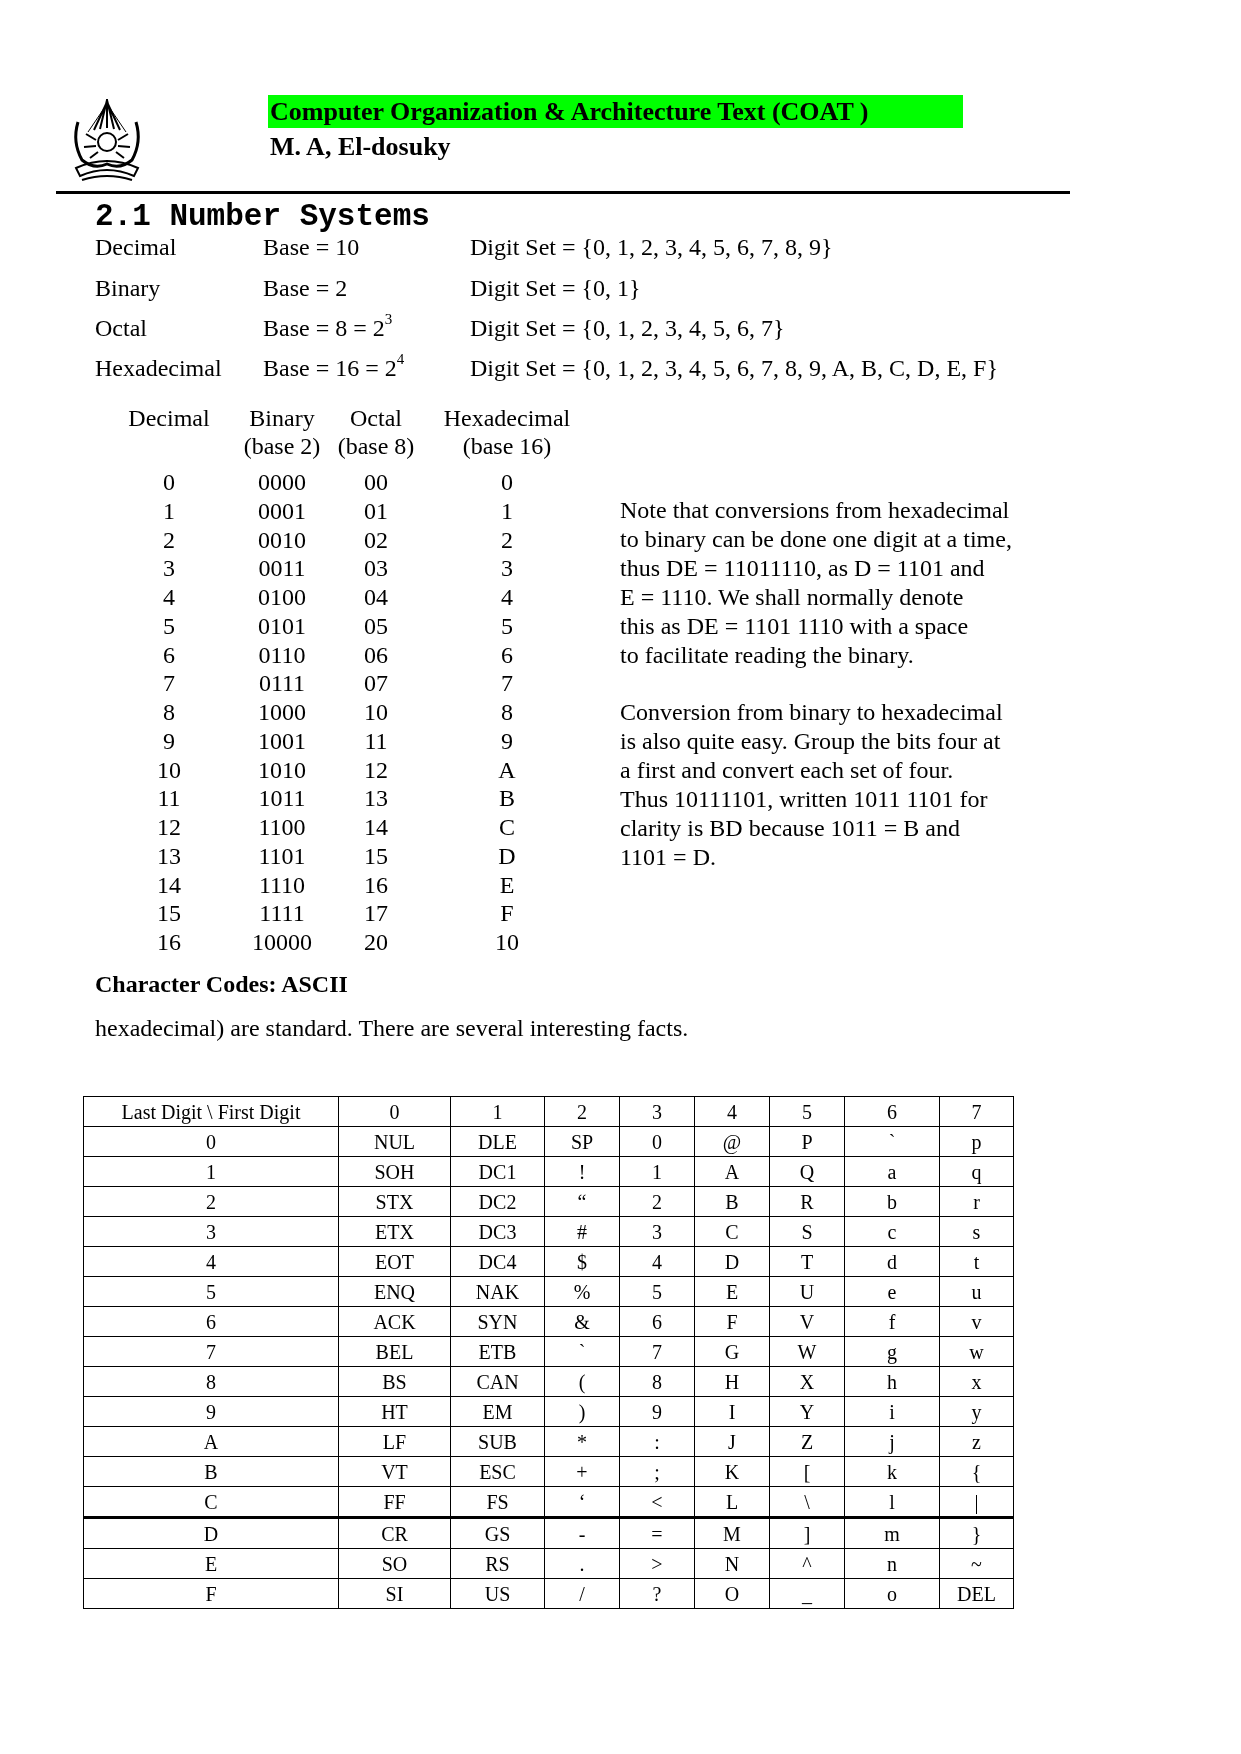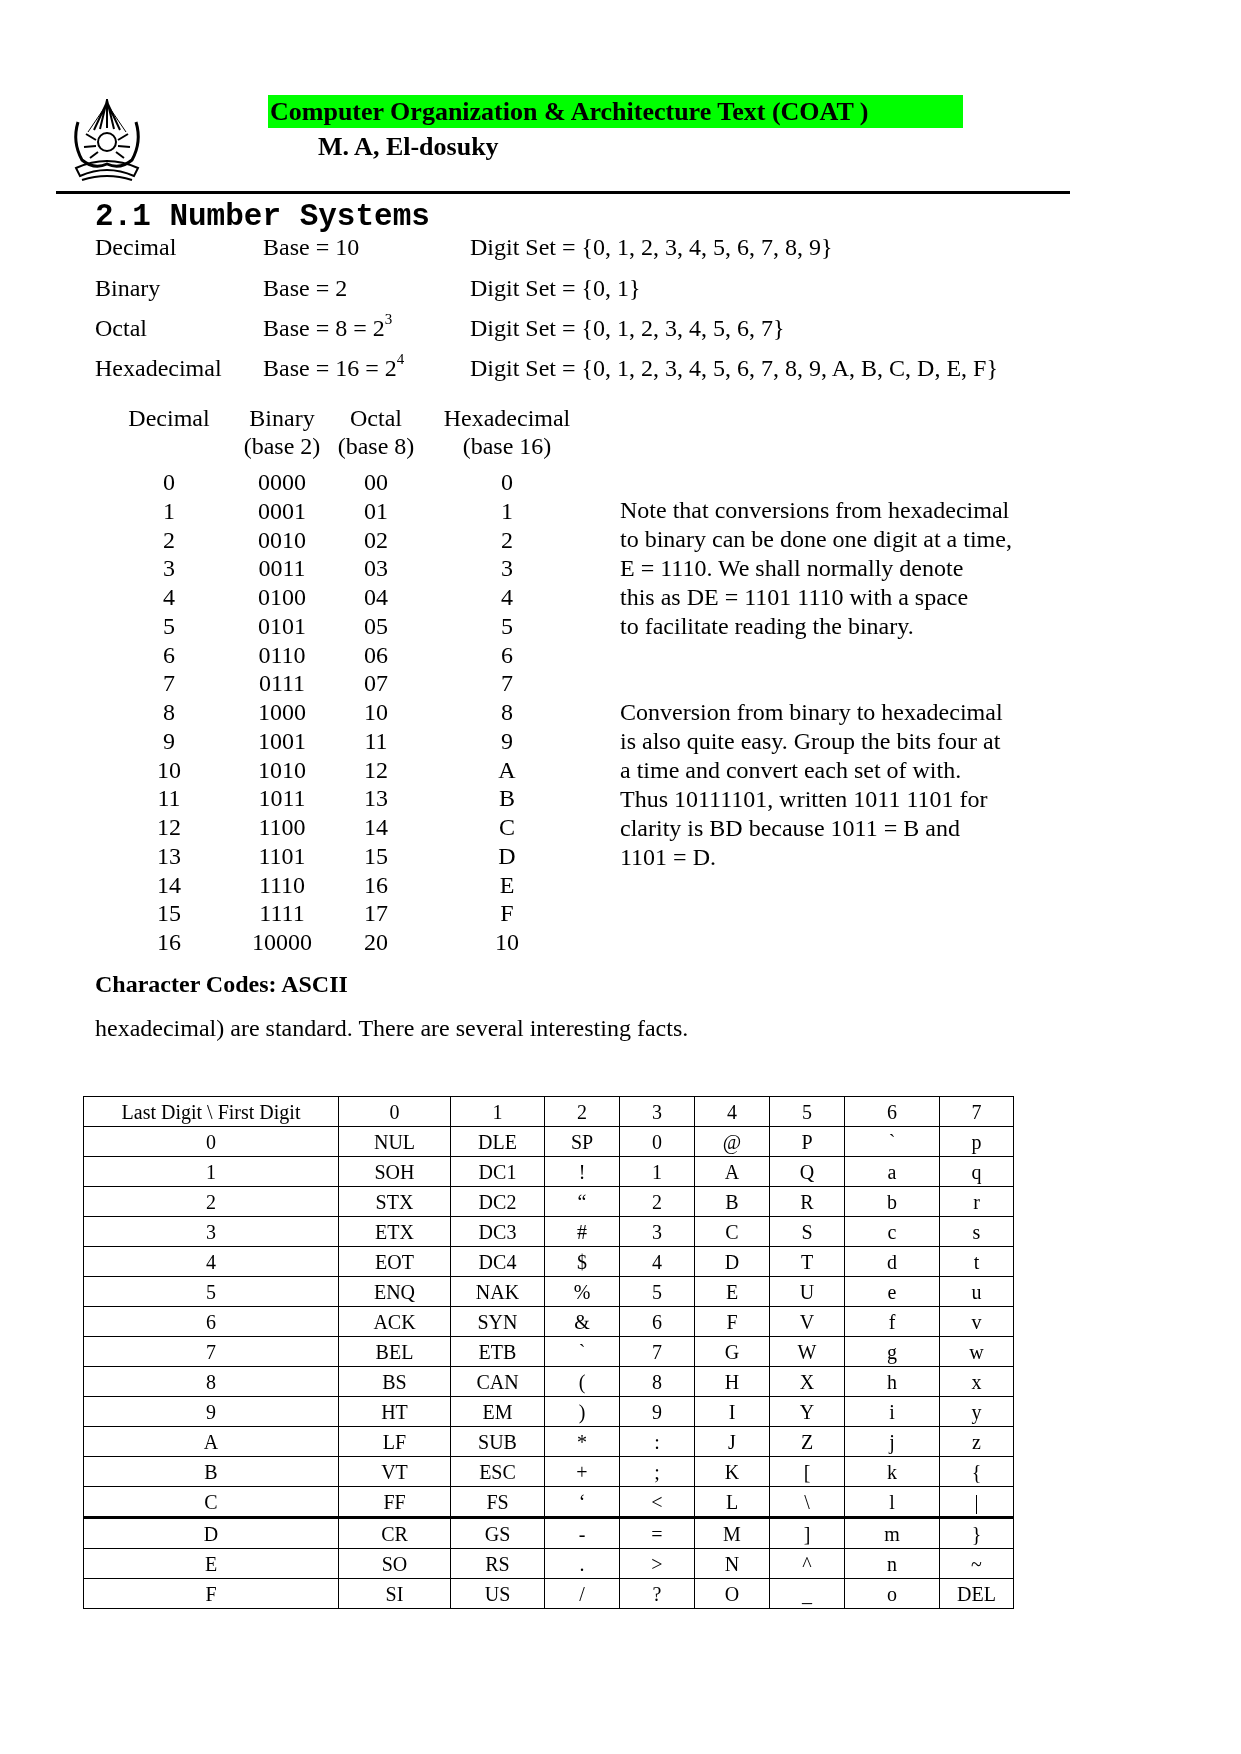--- a/index.html
+++ b/index.html
@@ -2,21 +2,21 @@
 <html><head>
 <meta charset="utf-8">
 <style>
   html, body { margin:0; padding:0; background:#ffffff; }
   body { width:1241px; height:1754px; position:relative; overflow:hidden;
          font-family:"Liberation Serif", "DejaVu Serif", serif; color:#000; }
   .abs { position:absolute; white-space:nowrap; }
   .logo { left:68px; top:92px; width:78px; height:94px; }
   .title { left:268px; top:95px; height:33px; padding:0 4px 0 2px; background:#00ff00;
            font-weight:bold; font-size:26px; line-height:33px; width:689px; }
-  .author { left:270px; top:130px; font-weight:bold; font-size:26px; line-height:33px;margin-left:48px; }
+  .author { left:270px; top:130px; font-weight:bold; font-size:26px; line-height:33px; }
   .rule { left:56px; top:191px; width:1014px; height:3px; background:#000; }
   .h1 { left:95px; top:198px; font-weight:bold; font-size:31px; line-height:38px;font-family:Liberation Mono, monospace; }
   .ns-row { position:absolute; left:95px; height:30px; font-size:24px; line-height:30px; white-space:nowrap; }
   .ns-row span { position:absolute; top:0; }
   .ns-label { left:0; }
   .ns-base { left:168px; }
   .ns-digits { left:375px; }
   sup { font-size:15px; vertical-align:top; line-height:14px; position:relative; top:-1px; }
 
   .conv-head { position:absolute; top:404px; font-size:24px; line-height:28px; text-align:center; }
@@ -166,28 +166,29 @@
     <div>C</div>
     <div>D</div>
     <div>E</div>
     <div>F</div>
     <div>10</div>
   </div>
 
 <div class="note" style="top:496px" id="note1">
     <div>Note that conversions from hexadecimal</div>
     <div>to binary can be done one digit at a time,</div>
+    <div>thus DE = 11011110, as D = 1101 and</div>
     <div>E = 1110.  We shall normally denote</div>
     <div>this as DE = 1101 1110 with a space</div>
     <div>to facilitate reading the binary.</div>
   </div>
 <div class="note" style="top:698px" id="note2">
     <div>Conversion from binary to hexadecimal</div>
     <div>is also quite easy.  Group the bits four at</div>
-    <div>a time and convert each set of with.</div>
+    <div>a first and convert each set of four.</div>
     <div>Thus 10111101, written 1011 1101 for</div>
     <div>clarity is BD because 1011 = B and</div>
     <div>1101 = D.</div>
   </div>
 
 <div class="abs h2">Character Codes: ASCII</div>
 <div class="abs para">
   <div>hexadecimal) are standard.  There are several interesting facts.</div>
 </div>
 

